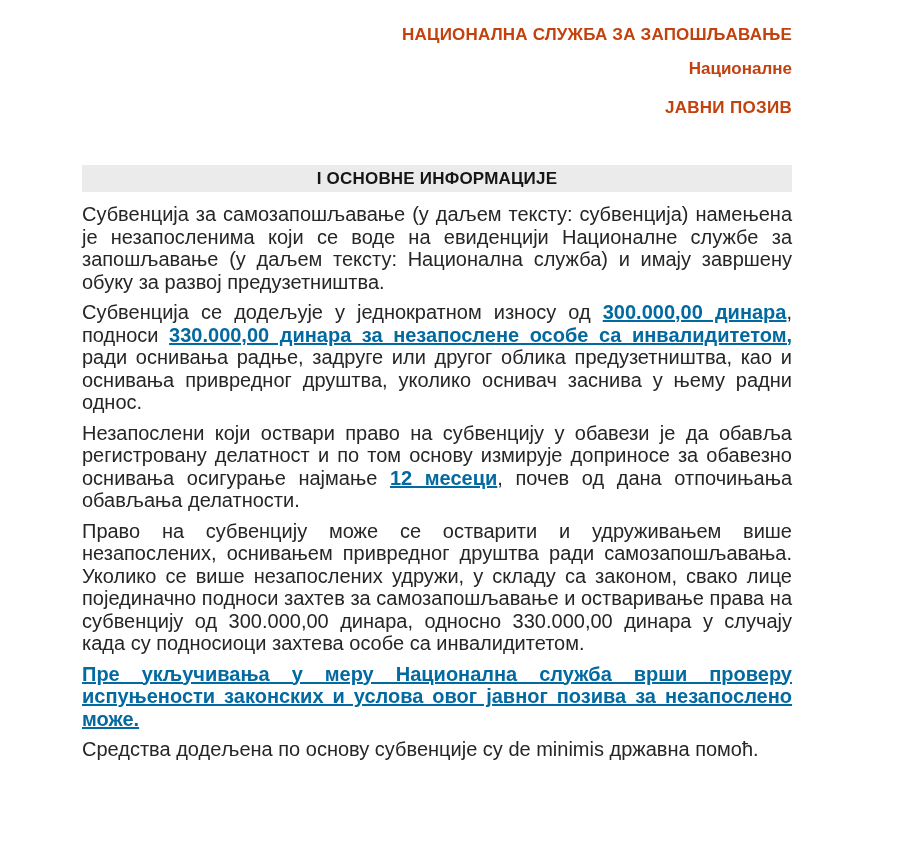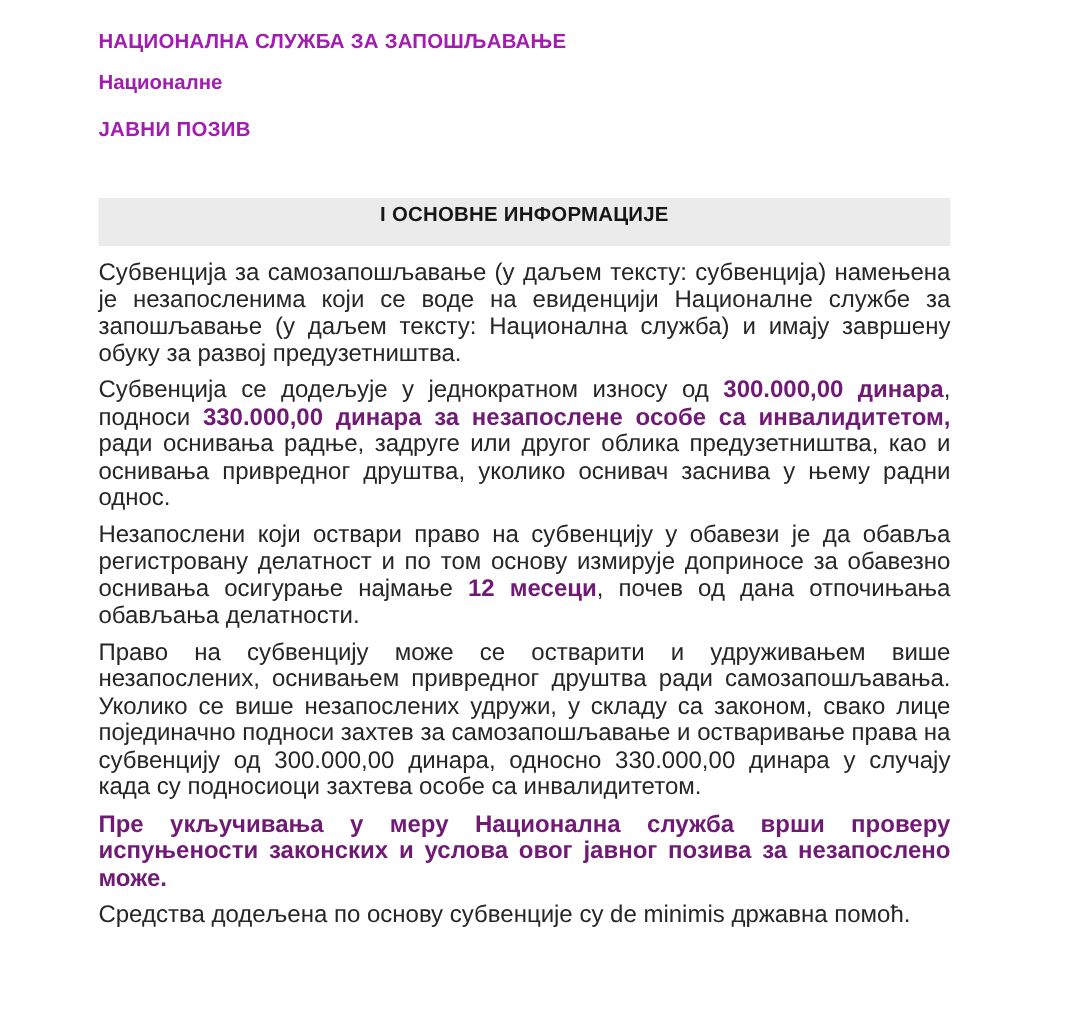--- a/index.html
+++ b/index.html
@@ -12,23 +12,23 @@
     font-family: "Liberation Sans", sans-serif;
     -webkit-font-smoothing: antialiased;
   }
   .doc {
     width: 710px;
     margin-left: 82px;
     padding-top: 24px;
     color: #222;
   }
   .doc-header {
-    text-align: left;
+    text-align: right;
     font-weight: bold;
-    color: #a21caf;
+    color: #c2410c;
   }
   .org-name {
     font-size: 17px;
     line-height: 22px;
     margin: 0 0 12px 0;
     letter-spacing: 0.2px;
   }
   .announces {
     font-size: 17px;
     line-height: 22px;
@@ -41,21 +41,21 @@
     letter-spacing: 0.3px;
   }
   .call-subtitle {
     font-size: 17.5px;
     line-height: 26px;
     margin: 0;
     letter-spacing: 0.2px;
   }
   .section-heading-bar {
     margin-top: 46px;
-    height: 40px;
+    height: 27px;
     background: #ebebeb;
     text-align: center;
     font-weight: bold;
     font-size: 17px;
     line-height: 27px;
     color: #161616;
     letter-spacing: 0.2px;
   }
   .doc-body {
     margin-top: 11px;
@@ -65,21 +65,22 @@
     font-size: 20px;
     line-height: 22.5px;
     text-align: justify;
     color: #262626;
   }
   .doc-body p.all-bold {
     font-weight: bold;
     color: #1a1a1a;
   }
   .doc-body b {
-    color: #701a75;
+    color: #0369a1;
+    text-decoration: underline;
   }
 </style>
 </head>
 <body>
 
 <div class="doc">
   <div class="doc-header">
     <div class="org-name">НАЦИОНАЛНА СЛУЖБА ЗА ЗАПОШЉАВАЊЕ</div>
     <div class="announces">Националне</div>
     <div class="call-title">ЈАВНИ ПОЗИВ</div>

